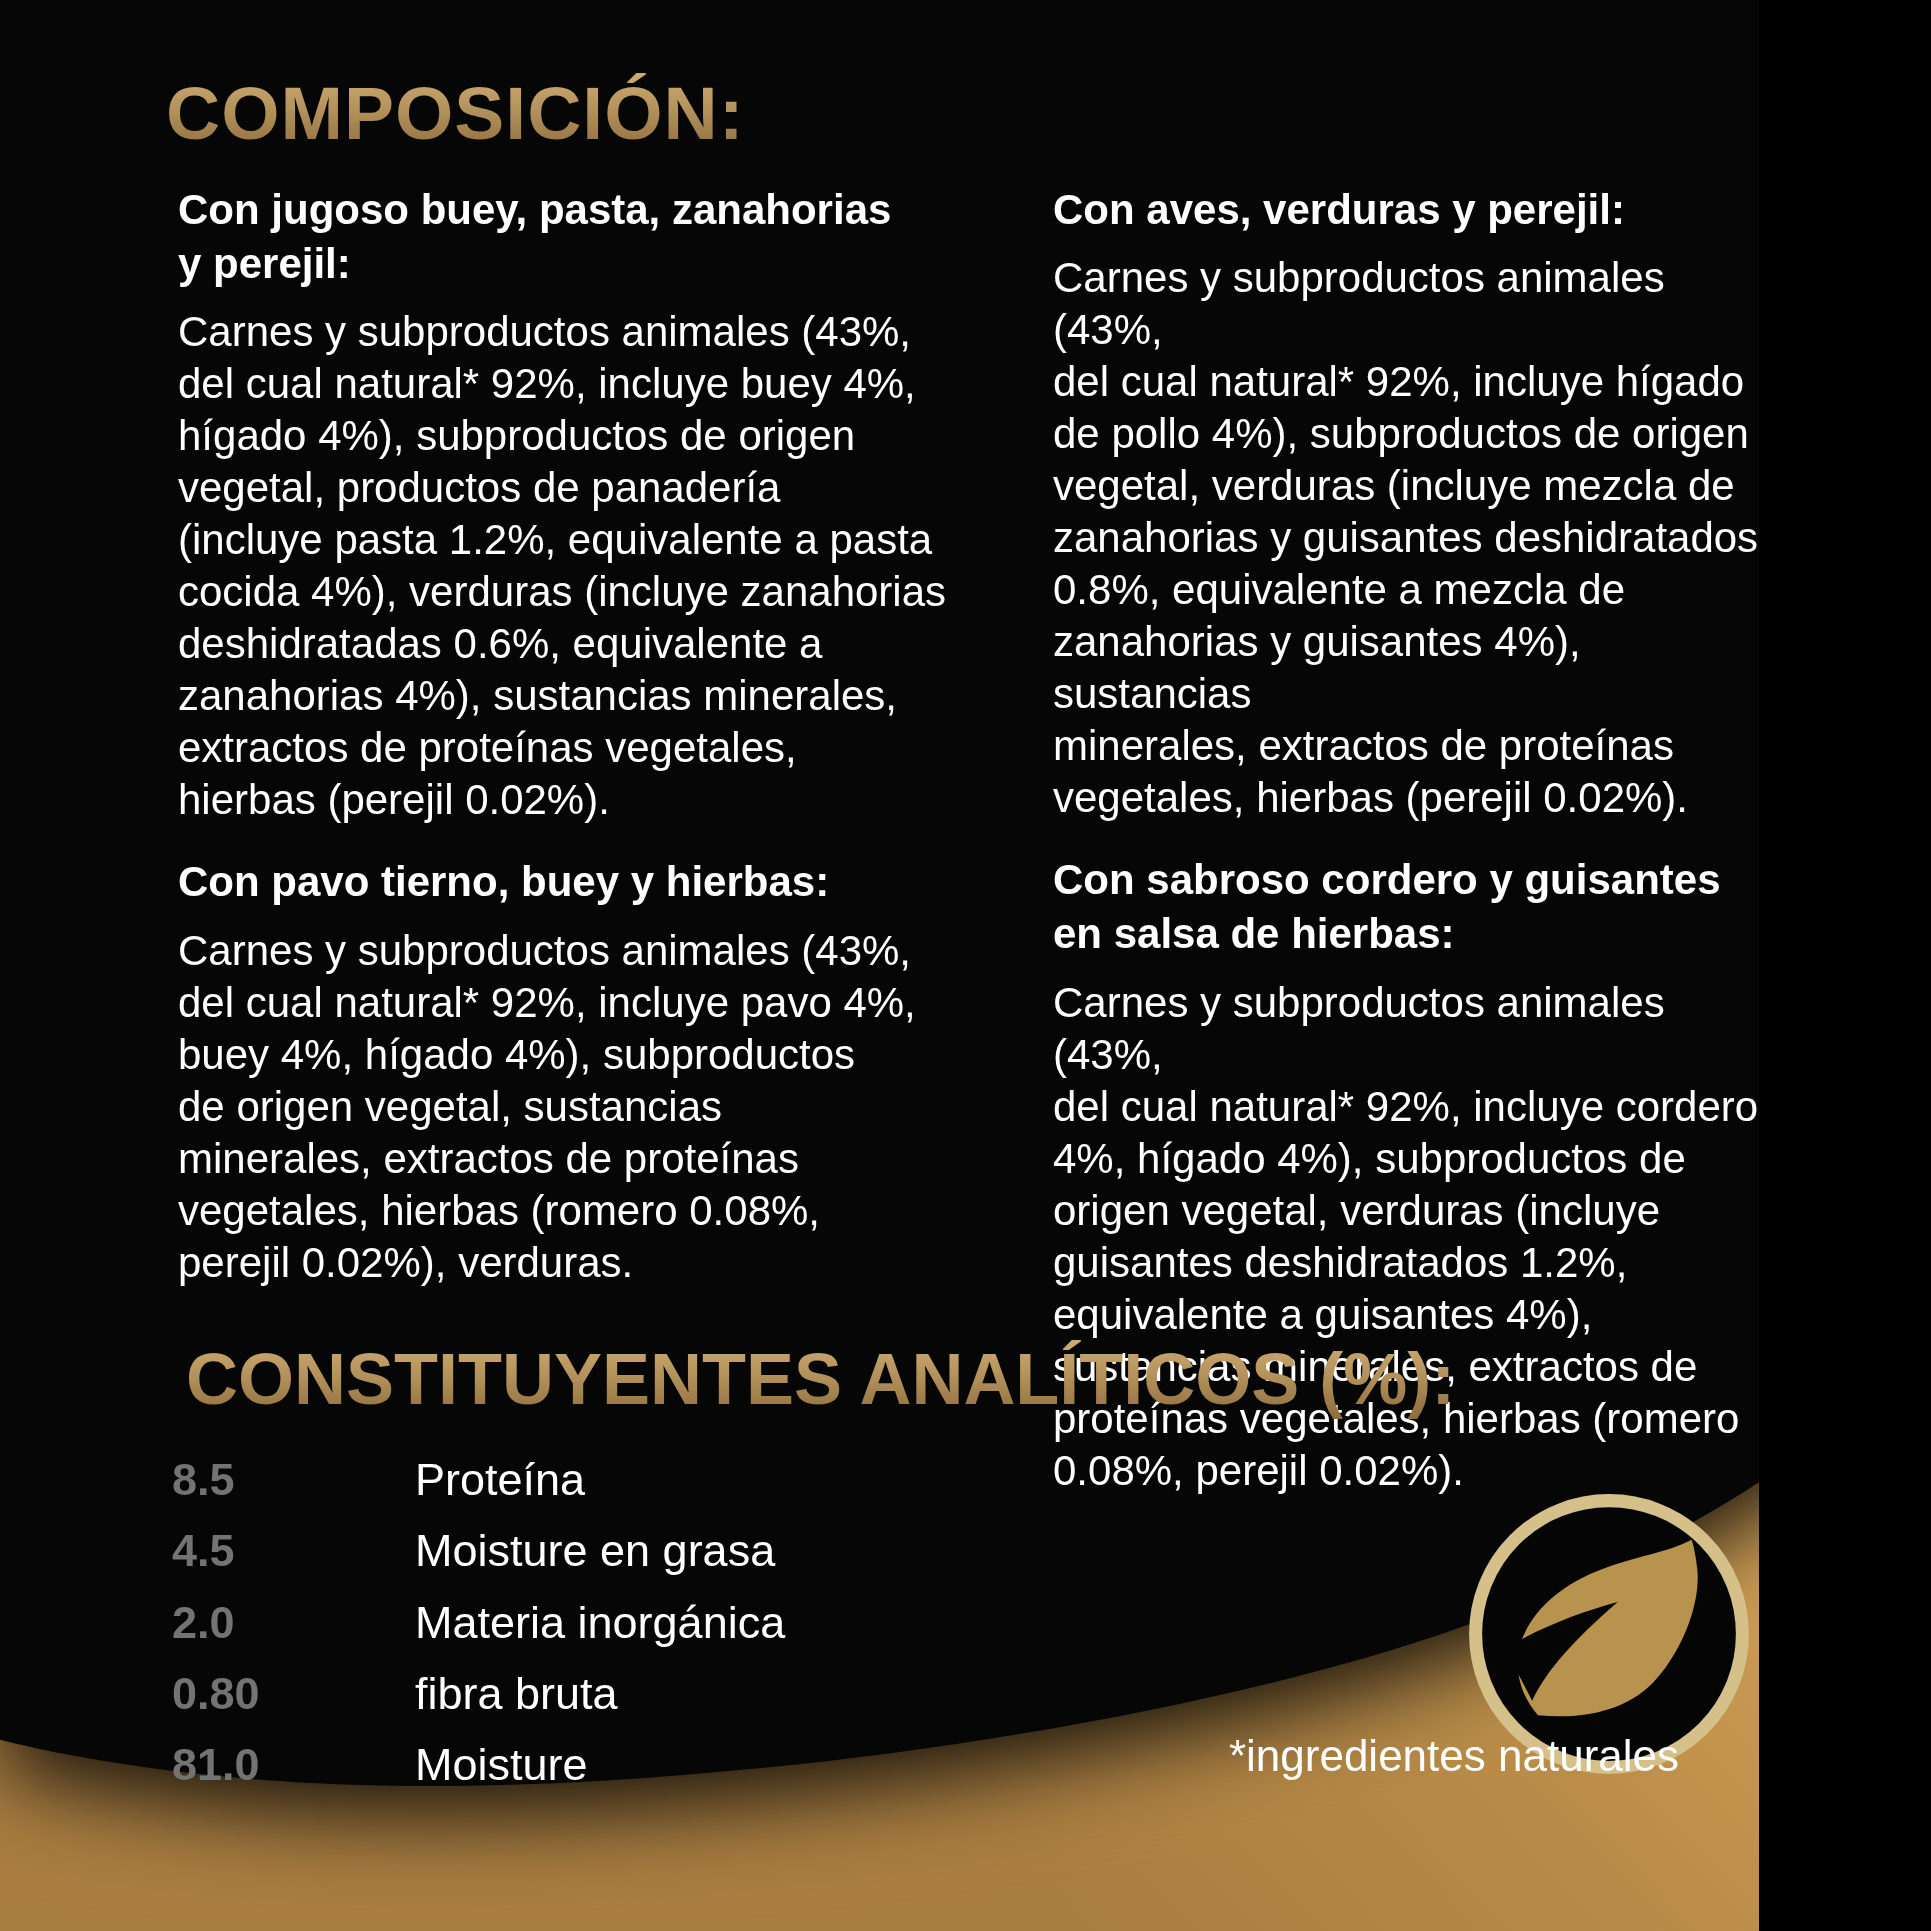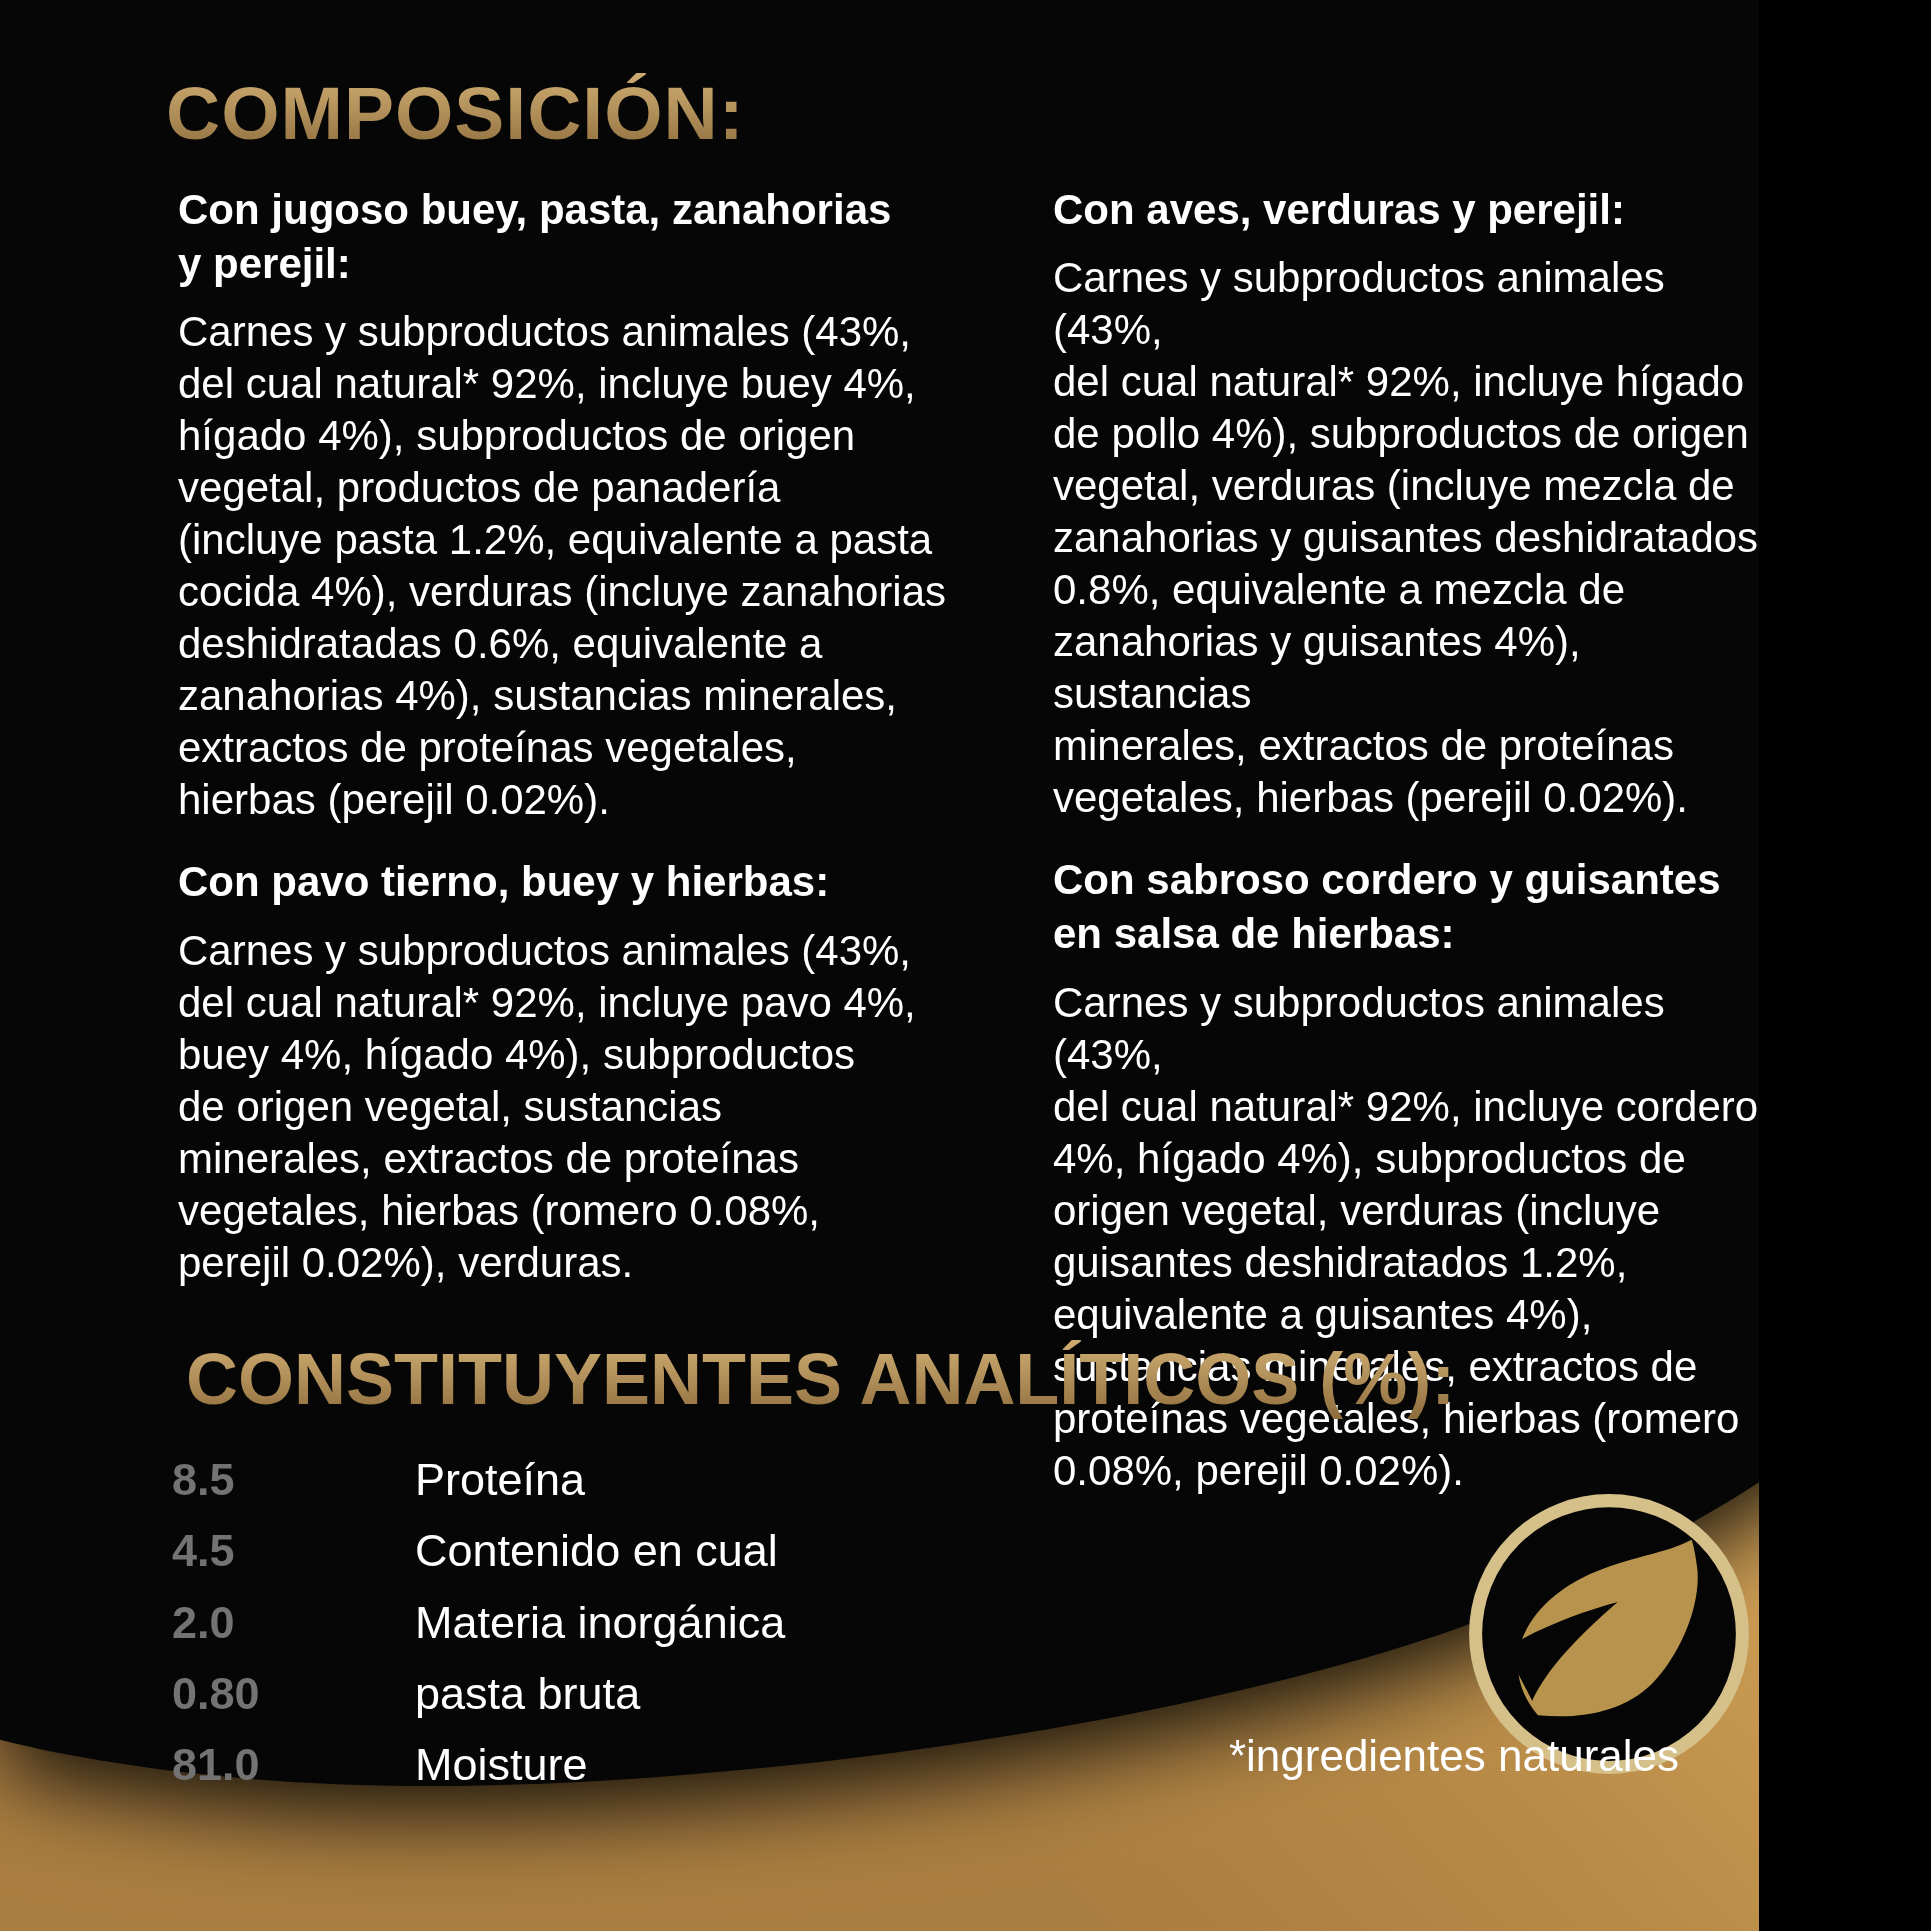--- a/index.html
+++ b/index.html
@@ -126,29 +126,29 @@
 
   <div class="analytics-title gold-text">CONSTITUYENTES ANALÍTICOS (%):</div>
 
   <div class="analytics-table">
     <div class="a-row">
       <span class="a-value">8.5</span>
       <span class="a-label">Proteína</span>
     </div>
     <div class="a-row">
       <span class="a-value">4.5</span>
-      <span class="a-label">Contenido en cual</span>
+      <span class="a-label">Moisture en grasa</span>
     </div>
     <div class="a-row">
       <span class="a-value">2.0</span>
       <span class="a-label">Materia inorgánica</span>
     </div>
     <div class="a-row">
       <span class="a-value">0.80</span>
-      <span class="a-label">pasta bruta</span>
+      <span class="a-label">fibra bruta</span>
     </div>
     <div class="a-row">
       <span class="a-value">81.0</span>
       <span class="a-label">Moisture</span>
     </div>
   </div>
 
   <svg class="badge" viewBox="0 0 100 100" xmlns="http://www.w3.org/2000/svg">
     <circle cx="50" cy="50" r="46" fill="#050505" stroke="#d6c08a" stroke-width="4.5"></circle>
     <path d="M78.5 17.5

